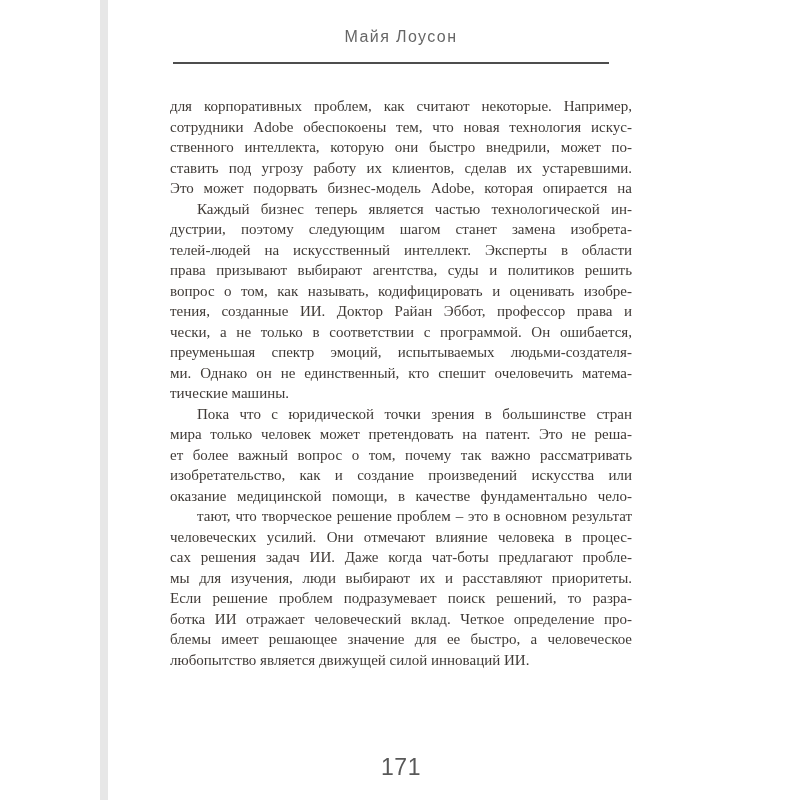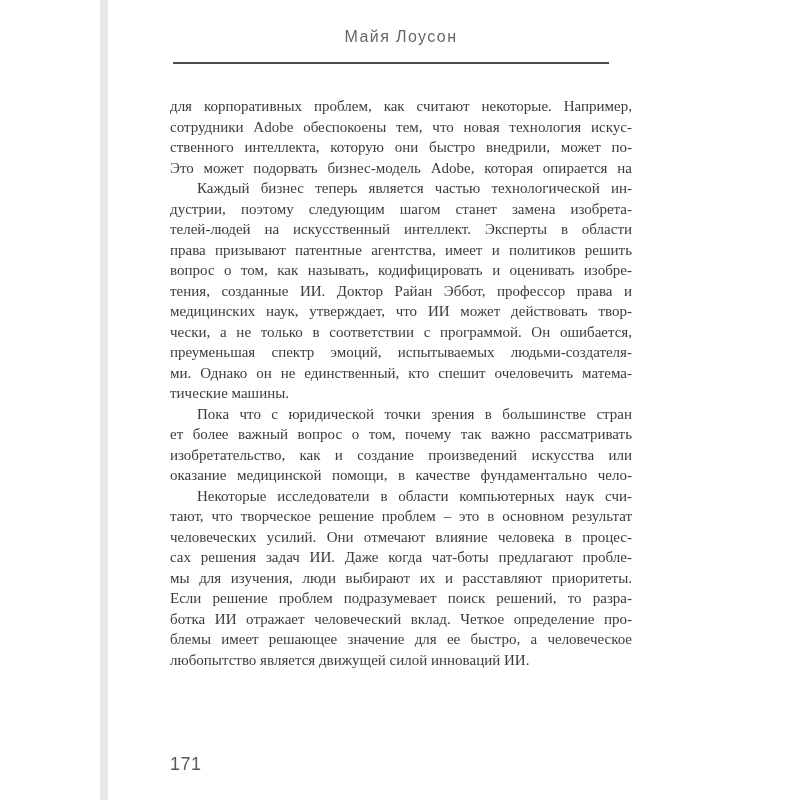--- a/index.html
+++ b/index.html
@@ -46,64 +46,65 @@
     color: var(--body_text);
     text-align: justify;
   }
   .para { margin: 0; }
   .para .line { text-align: justify; text-align-last: justify; }
   .para .line.last { text-align-last: left; }
   .para.indent .line:first-child { text-indent: 27px; }
 
   .page-number {
     position: absolute; top: 754px; left: 170px; width: 462px;
+    text-align: center;
     font-family: "Liberation Sans", sans-serif;
-    font-size: 18px;
+    font-size: 23px;
     letter-spacing: 0.5px;
     color: var(--page_number);
   }
 </style>
 </head>
 <body>
 
 <div class="page">
   <div class="edge-strip"></div>
 
   <div class="running-head">Майя Лоусон</div>
 
   <div class="header-rule"></div>
 
   <div class="text-block">
       <div class="para">
         <div class="line">для корпоративных проблем, как считают некоторые. Например,</div>
         <div class="line">сотрудники Adobe обеспокоены тем, что новая технология искус-</div>
         <div class="line">ственного интеллекта, которую они быстро внедрили, может по-</div>
+        <div class="line">ставить под угрозу работу их клиентов, сделав их устаревшими.</div>
         <div class="line">Это может подорвать бизнес-модель Adobe, которая опирается на</div>
       </div>
       <div class="para indent">
         <div class="line">Каждый бизнес теперь является частью технологической ин-</div>
         <div class="line">дустрии, поэтому следующим шагом станет замена изобрета-</div>
         <div class="line">телей-людей на искусственный интеллект. Эксперты в области</div>
-        <div class="line">права призывают патентные агентства, имеет и политиков решить</div>
+        <div class="line">права призывают выбирают агентства, суды и политиков решить</div>
         <div class="line">вопрос о том, как называть, кодифицировать и оценивать изобре-</div>
         <div class="line">тения, созданные ИИ. Доктор Райан Эббот, профессор права и</div>
-        <div class="line">медицинских наук, утверждает, что ИИ может действовать твор-</div>
         <div class="line">чески, а не только в соответствии с программой. Он ошибается,</div>
         <div class="line">преуменьшая спектр эмоций, испытываемых людьми-создателя-</div>
         <div class="line">ми. Однако он не единственный, кто спешит очеловечить матема-</div>
         <div class="line last">тические машины.</div>
       </div>
       <div class="para indent">
         <div class="line">Пока что с юридической точки зрения в большинстве стран</div>
+        <div class="line">мира только человек может претендовать на патент. Это не реша-</div>
         <div class="line">ет более важный вопрос о том, почему так важно рассматривать</div>
         <div class="line">изобретательство, как и создание произведений искусства или</div>
         <div class="line">оказание медицинской помощи, в качестве фундаментально чело-</div>
       </div>
       <div class="para indent">
-        <div class="line">Некоторые исследователи в области компьютерных наук счи-</div>
         <div class="line">тают, что творческое решение проблем – это в основном результат</div>
         <div class="line">человеческих усилий. Они отмечают влияние человека в процес-</div>
         <div class="line">сах решения задач ИИ. Даже когда чат-боты предлагают пробле-</div>
         <div class="line">мы для изучения, люди выбирают их и расставляют приоритеты.</div>
         <div class="line">Если решение проблем подразумевает поиск решений, то разра-</div>
         <div class="line">ботка ИИ отражает человеческий вклад. Четкое определение про-</div>
         <div class="line">блемы имеет решающее значение для ее быстро, а человеческое</div>
         <div class="line last">любопытство является движущей силой инноваций ИИ.</div>
       </div>
     </div>

